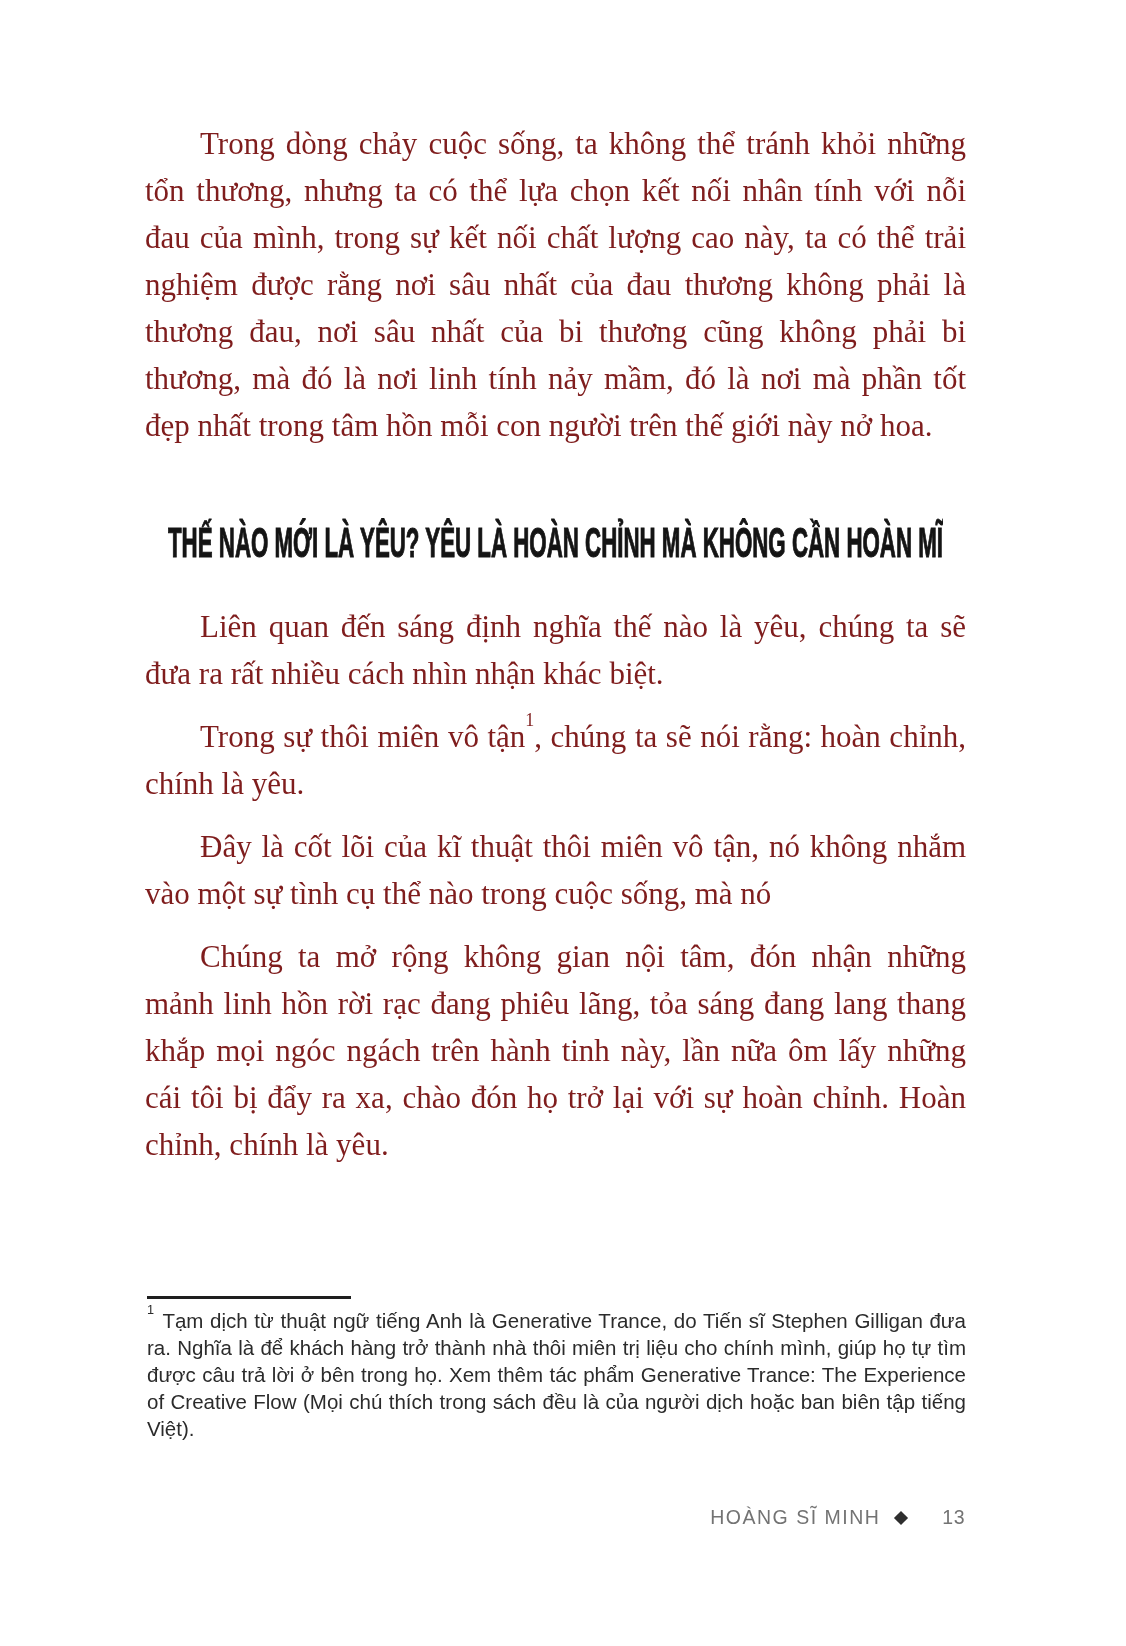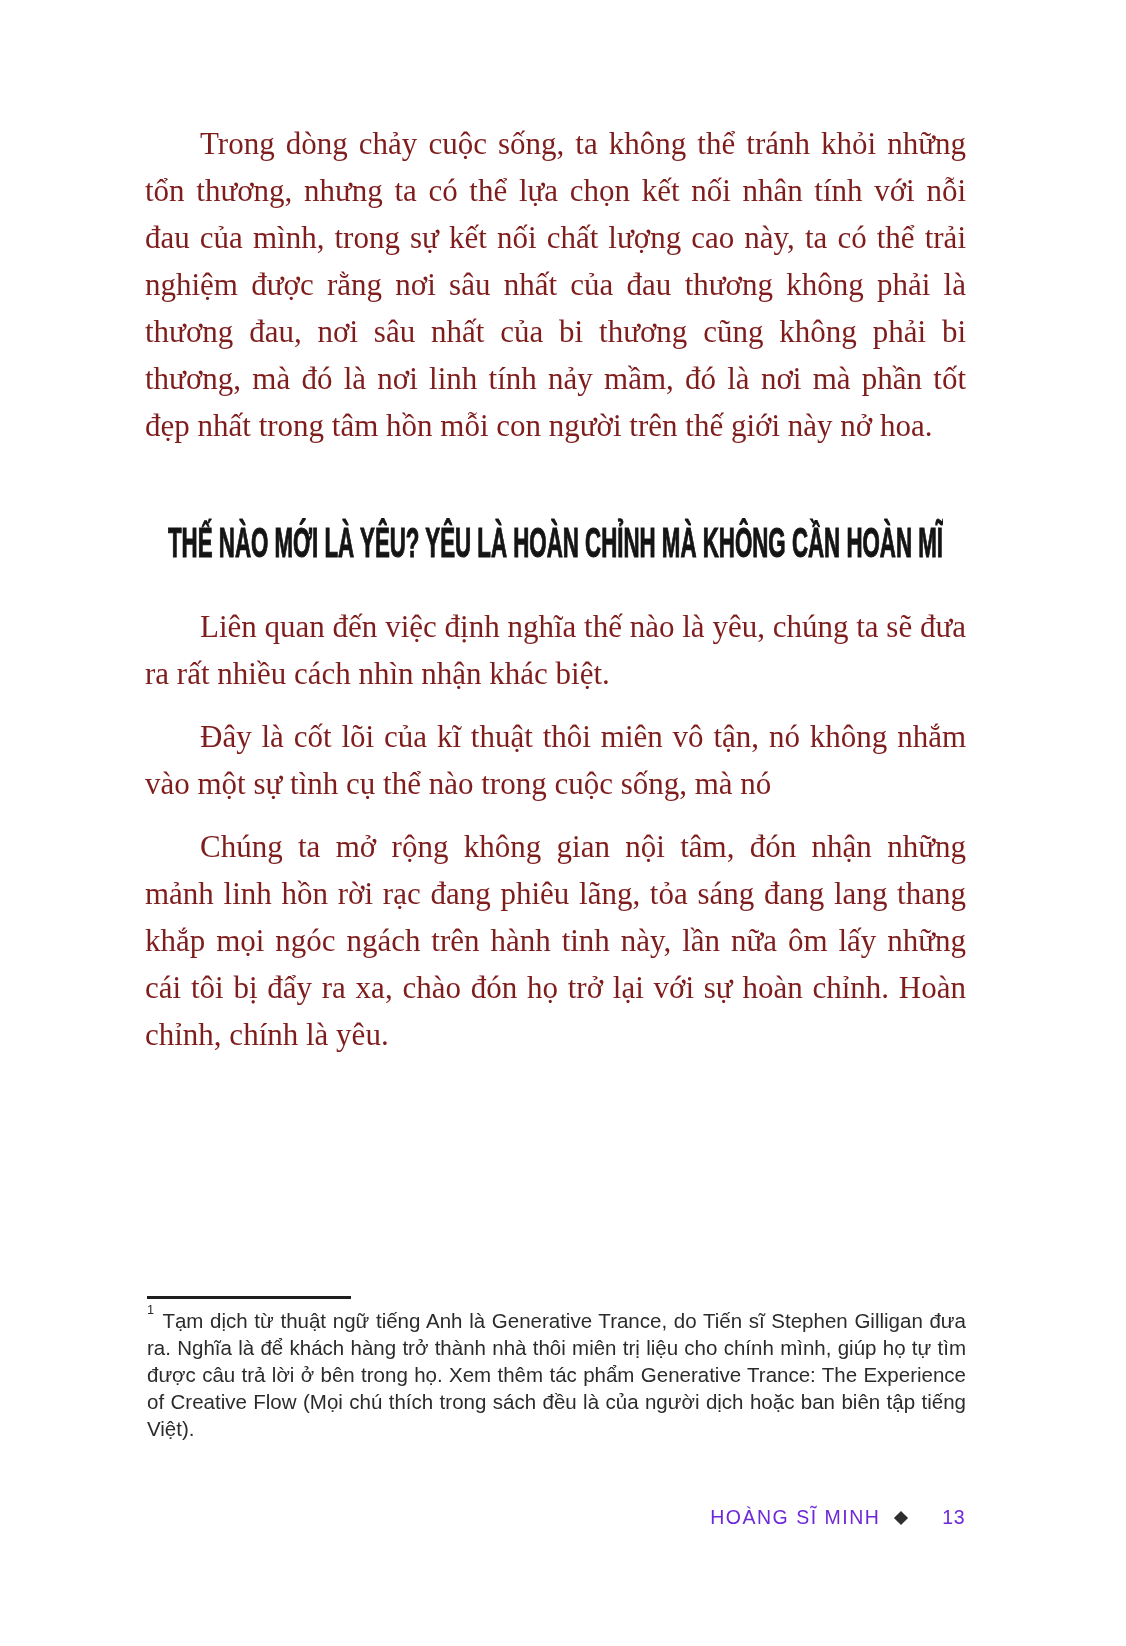--- a/index.html
+++ b/index.html
@@ -79,21 +79,21 @@
   }
   .page-footer {
     position: absolute;
     top: 1506px;
     right: 161px;
     display: flex;
     align-items: center;
     font-family: "Liberation Sans", sans-serif;
     font-size: 19.5px;
     letter-spacing: 1.5px;
-    color: #6d28d9;
+    color: #737373;
   }
   .diamond-icon {
     display: inline-block;
     width: 10px;
     height: 10px;
     background: #2e2e2e;
     transform: rotate(45deg);
     margin: 0 16px 0 16px;
   }
   .footer-page-number {
@@ -107,22 +107,23 @@
 <div class="book-page">
 
   <div class="page-content">
 
     <p class="body-para">Trong dòng chảy cuộc sống, ta không thể tránh khỏi những tổn thương, nhưng ta có thể lựa chọn kết nối nhân tính với nỗi đau của mình, trong sự kết nối chất lượng cao này, ta có thể trải nghiệm được rằng nơi sâu nhất của đau thương không phải là thương đau, nơi sâu nhất của bi thương cũng không phải bi thương, mà đó là nơi linh tính nảy mầm, đó là nơi mà phần tốt đẹp nhất trong tâm hồn mỗi con người trên thế giới này nở hoa.</p>
 
     <svg class="section-heading" width="775" height="56" viewBox="0 0 775 56">
       <text x="0" y="46" textLength="775" lengthAdjust="spacingAndGlyphs">THẾ NÀO MỚI LÀ YÊU? YÊU LÀ HOÀN CHỈNH MÀ KHÔNG CẦN HOÀN MĨ</text>
     </svg>
 
-    <p class="body-para">Liên quan đến việc định nghĩa thế nào là yêu, chúng ta sẽ đưa ra rất nhiều cách nhìn nhận khác biệt.</p>
+    <p class="body-para">Liên quan đến sáng định nghĩa thế nào là yêu, chúng ta sẽ đưa ra rất nhiều cách nhìn nhận khác biệt.</p>
 
+    <p class="body-para"><span>Trong sự thôi miên vô tận</span><sup class="body-sup">1</sup><span>, chúng ta sẽ nói rằng: hoàn chỉnh, chính là yêu.</span></p>
 
     <p class="body-para">Đây là cốt lõi của kĩ thuật thôi miên vô tận, nó không nhắm vào một sự tình cụ thể nào trong cuộc sống, mà nó</p>
 
     <p class="body-para">Chúng ta mở rộng không gian nội tâm, đón nhận những mảnh linh hồn rời rạc đang phiêu lãng, tỏa sáng đang lang thang khắp mọi ngóc ngách trên hành tinh này, lần nữa ôm lấy những cái tôi bị đẩy ra xa, chào đón họ trở lại với sự hoàn chỉnh. Hoàn chỉnh, chính là yêu.</p>
 
   </div>
 
   <div class="footnote-block">
     <div class="footnote-divider"></div>
     <div class="footnote-text"><sup class="footnote-sup">1</sup><span> Tạm dịch từ thuật ngữ tiếng Anh là </span><span class="fn-italic">Generative Trance</span><span>, do Tiến sĩ Stephen Gilligan đưa ra. Nghĩa là để khách hàng trở thành nhà thôi miên trị liệu cho chính mình, giúp họ tự tìm được câu trả lời ở bên trong họ. Xem thêm tác phẩm </span><span class="fn-italic">Generative Trance: The Experience of Creative Flow</span><span> (Mọi chú thích trong sách đều là của người dịch hoặc ban biên tập tiếng Việt).</span></div>

